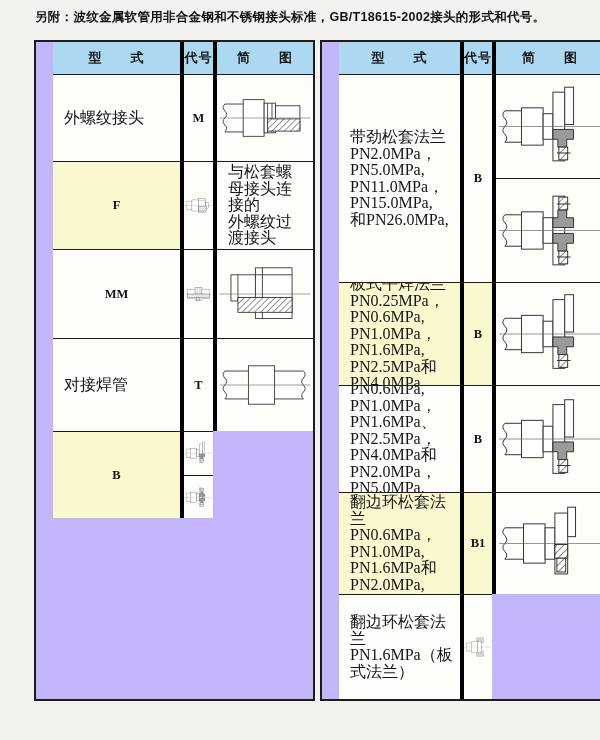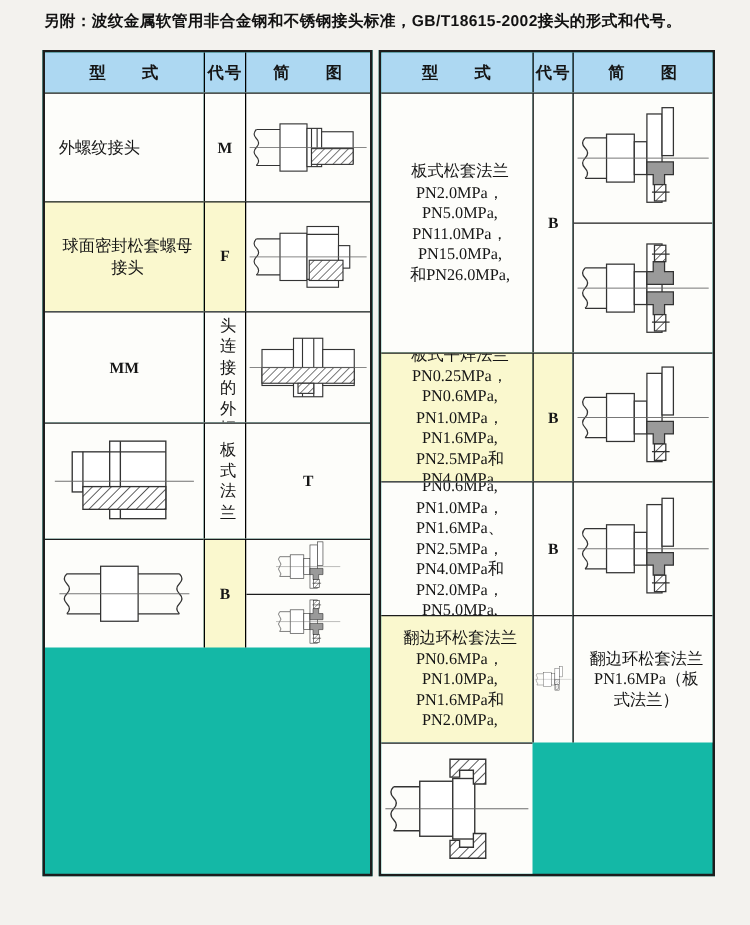--- a/index.html
+++ b/index.html
@@ -12,42 +12,42 @@
   }
   .page { width:600px; height:568px; position:relative; }
   .note {
     position:absolute; left:35px; top:9px; width:540px;
     font-size:12.5px; font-weight:700; letter-spacing:0.3px;
     font-family:"Liberation Sans","DejaVu Sans",sans-serif;
     color:#121212;
   }
   .tables { position:absolute; left:34px; top:40px; display:flex; gap:5px; }
   .tbl {
-    display:grid; border:2px solid #1c1c1c; background:#14b8a6;
+    display:grid; border:2px solid #1c1c1c; background:#c4b5fd;padding-left:17px;
   }
   .tbl-left  { grid-template-columns:127px 33px 100px;
                grid-template-rows:32px 87px 88px 89px 93px 87px 181px; }
   .tbl-right { grid-template-columns:121px 32px 112px;
                grid-template-rows:32px 208px 103px 107px 102px 105px; }
   .cell {
-    border-top:1px solid #1c1c1c; border-left:1px solid #000000;
+    border-top:1px solid #1c1c1c; border-left:4px solid #000000;
     overflow:hidden; background:#fdfdfa;
   }
   .cell:nth-child(3n+1) { border-left:none; }
   .cell:nth-child(-n+3) { border-top:none; }
   .hd {
     background:var(--header-bg,#add8f2);
     display:flex; align-items:center; justify-content:center;
     font-weight:700; font-size:13px; letter-spacing:1px;
     font-family:"Liberation Sans","DejaVu Sans",sans-serif;
   }
   .type {
     display:flex; align-items:center;
     padding:6px 6px 6px 11px;
-    font-size:13px; line-height:16.5px; white-space:pre-line;text-align:center;
+    font-size:16px; line-height:16.5px; white-space:pre-line;
   }
   .code {
     display:flex; align-items:center; justify-content:center;
     font-size:12.5px; font-weight:700;
   }
   .hl { background:var(--highlight-bg,#faf8ce); }
   .diag { display:flex; flex-direction:column; }
   .half { flex:1; min-height:0; }
   .half + .half { border-top:1px solid #1c1c1c; }
   .half svg, .diag > svg { width:100%; height:100%; display:block; }
@@ -87,42 +87,41 @@
               <rect x="54" y="26" width="13" height="34" stroke="#333" stroke-width="1" fill="#fff"></rect>
               <line x1="58" y1="26" x2="58" y2="60" stroke="#333" stroke-width="1" fill="none"></line>
               <line x1="63" y1="26" x2="63" y2="60" stroke="#333" stroke-width="1" fill="none"></line>
               <rect x="67" y="29" width="28" height="28" stroke="#333" stroke-width="1" fill="#fff"></rect>
               <rect x="58" y="44" width="37" height="14" fill="url(#hatch)" stroke="#333" stroke-width="1"></rect>
               <line x1="3" y1="43" x2="107" y2="43" stroke="#666" stroke-width="0.7"></line>
             </svg>
           </div>
         </div>
 
-      <div class="cell type hl">球面密封松套螺母接头</div>
       <div class="cell code hl">F</div>
       <div class="cell diag">
           <div class="half">
             <svg viewBox="0 0 110 86" preserveAspectRatio="xMidYMid meet">
               <path d="M9 27 q-4 4 0 8 t0 8 t0 8 t0 8" stroke="#333" stroke-width="1" fill="none"></path>
               <line x1="9" y1="27" x2="30" y2="27" stroke="#333" stroke-width="1" fill="none"></line>
               <line x1="9" y1="59" x2="30" y2="59" stroke="#333" stroke-width="1" fill="none"></line>
               <rect x="30" y="22" width="24" height="42" stroke="#333" stroke-width="1" fill="#fff"></rect>
               <rect x="54" y="16" width="28" height="54" stroke="#333" stroke-width="1" fill="#fff"></rect>
               <line x1="54" y1="23" x2="82" y2="23" stroke="#333" stroke-width="1" fill="none"></line>
               <line x1="54" y1="63" x2="82" y2="63" stroke="#333" stroke-width="1" fill="none"></line>
               <rect x="82" y="33" width="10" height="20" stroke="#333" stroke-width="1" fill="#fff"></rect>
               <rect x="56" y="46" width="30" height="18" fill="url(#hatch)" stroke="#333" stroke-width="1"></rect>
               <line x1="3" y1="43" x2="107" y2="43" stroke="#666" stroke-width="0.7"></line>
             </svg>
           </div>
         </div>
 
-      <div class="cell code">MM</div>
       <div class="cell type">与松套螺母接头连接的
 外螺纹过渡接头</div>
+      <div class="cell code">MM</div>
       <div class="cell diag">
           <div class="half">
             <svg viewBox="0 0 110 86" preserveAspectRatio="xMidYMid meet">
               <rect x="14" y="27" width="28" height="32" stroke="#333" stroke-width="1" fill="#fff"></rect>
               <rect x="42" y="17" width="26" height="52" stroke="#333" stroke-width="1" fill="#fff"></rect>
               <line x1="50" y1="17" x2="50" y2="69" stroke="#333" stroke-width="1" fill="none"></line>
               <line x1="60" y1="17" x2="60" y2="69" stroke="#333" stroke-width="1" fill="none"></line>
               <rect x="68" y="27" width="28" height="32" stroke="#333" stroke-width="1" fill="#fff"></rect>
               <rect x="14" y="43" width="82" height="14" fill="url(#hatch)" stroke="#333" stroke-width="1"></rect>
               <rect x="46" y="57" width="14" height="9" fill="url(#hatch)" stroke="#333" stroke-width="1"></rect>
@@ -138,21 +137,21 @@
               <line x1="24" y1="21" x2="24" y2="51" stroke="#333" stroke-width="1" fill="none"></line>
               <rect x="44" y="13" width="42" height="58" stroke="#333" stroke-width="1" fill="#fff"></rect>
               <line x1="44" y1="21" x2="86" y2="21" stroke="#333" stroke-width="1" fill="none"></line>
               <line x1="52" y1="13" x2="52" y2="71" stroke="#333" stroke-width="1" fill="none"></line>
               <rect x="24" y="47" width="62" height="17" fill="url(#hatch)" stroke="#333" stroke-width="1"></rect>
               <line x1="3" y1="43" x2="107" y2="43" stroke="#666" stroke-width="0.7"></line>
             </svg>
           </div>
         </div>
 
-      <div class="cell type">板式法兰</div>
+      <div class="cell type">对接焊管</div>
       <div class="cell code">T</div>
       <div class="cell diag">
           <div class="half">
             <svg viewBox="0 0 110 86" preserveAspectRatio="xMidYMid meet">
               <path d="M9 27 q-4 4 0 8 t0 8 t0 8 t0 8" stroke="#333" stroke-width="1" fill="none"></path>
               <line x1="9" y1="27" x2="36" y2="27" stroke="#333" stroke-width="1" fill="none"></line>
               <line x1="9" y1="59" x2="36" y2="59" stroke="#333" stroke-width="1" fill="none"></line>
               <rect x="36" y="21" width="30" height="44" stroke="#333" stroke-width="1" fill="#fff"></rect>
               <line x1="66" y1="27" x2="99" y2="27" stroke="#333" stroke-width="1" fill="none"></line>
               <line x1="66" y1="59" x2="99" y2="59" stroke="#333" stroke-width="1" fill="none"></line>
@@ -197,21 +196,21 @@
             </svg>
           </div>
       </div>
     </div>
 
     <div class="tbl tbl-right">
       <div class="cell hd">型　　式</div>
       <div class="cell hd">代号</div>
       <div class="cell hd">简　　图</div>
 
-      <div class="cell type">板式松套法兰
+      <div class="cell type">带劲松套法兰
 PN2.0MPa，PN5.0MPa,
 PN11.0MPa，PN15.0MPa,
 和PN26.0MPa,</div>
       <div class="cell code">B</div>
       <div class="cell diag">
         <div class="half">
             <svg viewBox="0 0 110 86" preserveAspectRatio="xMidYMid meet">
               <path d="M9 27 q-4 4 0 8 t0 8 t0 8 t0 8" stroke="#333" stroke-width="1" fill="none"></path>
               <line x1="9" y1="27" x2="26" y2="27" stroke="#333" stroke-width="1" fill="none"></line>
               <line x1="9" y1="59" x2="26" y2="59" stroke="#333" stroke-width="1" fill="none"></line>
@@ -288,20 +287,21 @@
               <rect x="64" y="64" width="9" height="13" fill="url(#hatch)" stroke="#333" stroke-width="1"></rect>
               <line x1="62" y1="70" x2="76" y2="70" stroke="#333" stroke-width="1" fill="none"></line>
               <line x1="3" y1="43" x2="107" y2="43" stroke="#666" stroke-width="0.7"></line>
             </svg>
           </div>
         </div>
 
       <div class="cell type hl">翻边环松套法兰
 PN0.6MPa，PN1.0MPa,
 PN1.6MPa和PN2.0MPa,</div>
+      <div class="cell code hl">B1</div>
       <div class="cell diag">
           <div class="half">
             <svg viewBox="0 0 110 86" preserveAspectRatio="xMidYMid meet">
               <path d="M9 27 q-4 4 0 8 t0 8 t0 8 t0 8" stroke="#333" stroke-width="1" fill="none"></path>
               <line x1="9" y1="27" x2="28" y2="27" stroke="#333" stroke-width="1" fill="none"></line>
               <line x1="9" y1="59" x2="28" y2="59" stroke="#333" stroke-width="1" fill="none"></line>
               <rect x="28" y="23" width="22" height="40" stroke="#333" stroke-width="1" fill="#fff"></rect>
               <rect x="50" y="27" width="10" height="32" stroke="#333" stroke-width="1" fill="#fff"></rect>
               <rect x="60" y="12" width="13" height="62" stroke="#333" stroke-width="1" fill="#fff"></rect>
               <rect x="73" y="6" width="8" height="30" stroke="#333" stroke-width="1" fill="#fff"></rect>

